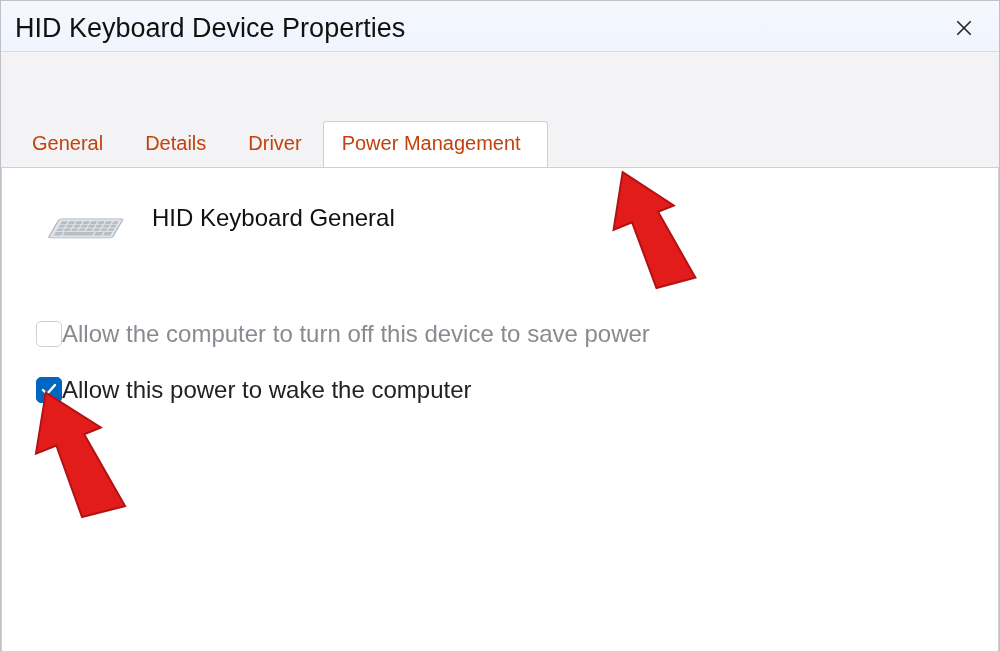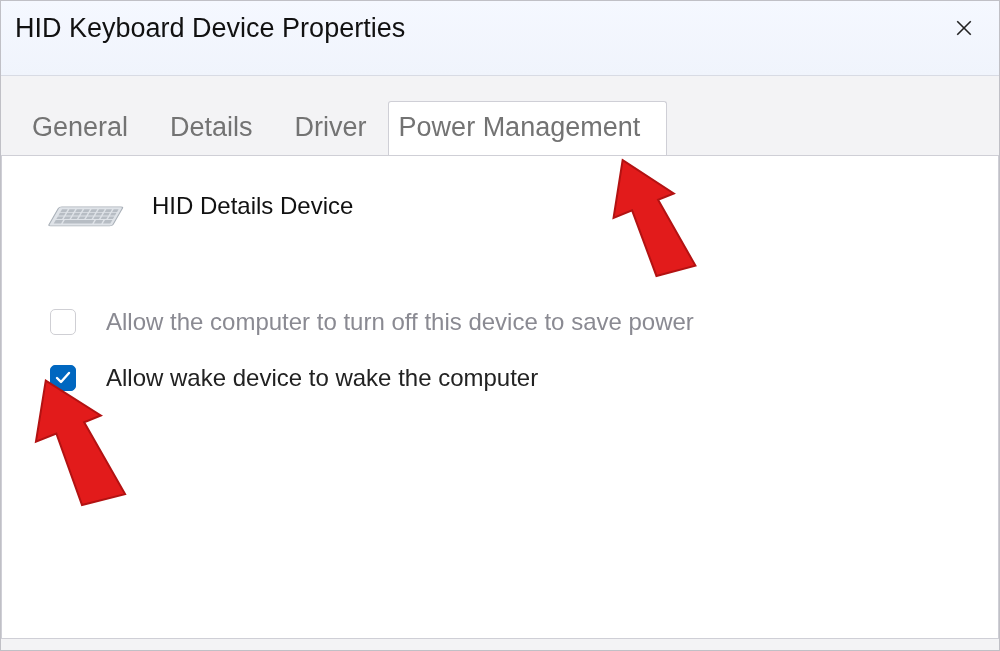--- a/index.html
+++ b/index.html
@@ -18,21 +18,21 @@
       width: 100%;
       height: 100%;
       border: 1px solid #c0c0c6;
       display: flex;
       flex-direction: column;
     }
     .titlebar {
       display: flex;
       align-items: center;
       justify-content: space-between;
-      padding: 10px 18px 30px 14px;
+      padding: 10px 18px 6px 14px;
       background: linear-gradient(#f5f8ff, #f0f4fc);
       border-bottom: 1px solid #d8dbe4;
     }
     .titlebar-title {
       font-size: 27px;
       color: #111;
       font-weight: 400;
     }
     .close-btn {
       width: 34px;
@@ -52,35 +52,36 @@
       position: relative;
     }
     .tabs {
       display: flex;
       align-items: flex-end;
       padding-top: 24px;
       padding-left: 10px;
     }
     .tab {
       padding: 10px 20px 12px 20px;
-      font-size: 27px;
-      color: #737373;
+      font-size: 20px;
+      color: #c2410c;
       cursor: pointer;
       border: 1px solid transparent;
       position: relative;
       bottom: -1px;
       background: transparent;
     }
     .tab.active {
       background: #fff;
       border: 1px solid #cfcfd6;
       border-bottom: 1px solid #fff;
       border-radius: 3px 3px 0 0;
-      padding-left: 10px;
+      padding-left: 18px;
       padding-right: 26px;
+      margin-top: 44px;
     }
     .tab-body {
       background: #fff;
       border: 1px solid #cfcfd6;
       margin: 0 0px;
       height: calc(100% - 90px);
       padding: 34px 34px;
       position: relative;
       border-top: 1px solid #cfcfd6;
     }
@@ -103,23 +104,23 @@
     }
     .device-name {
       font-size: 24px;
       color: #111;
       position: relative;
       top: -8px;
     }
     .checkbox-row {
       display: flex;
       align-items: center;
-      gap: 30px;
+      gap: 0;
       margin-bottom: 28px;
-      margin-left: 14px;
+      margin-left: 0;
     }
     .checkbox {
       width: 26px;
       height: 26px;
       border: 1.8px solid #b7b7bd;
       border-radius: 5px;
       background: #fff;
       cursor: pointer;
       display: flex;
       align-items: center;
@@ -217,37 +218,37 @@
                   <rect x="59" y="21" width="7" height="6"></rect>
                   <rect x="68" y="21" width="6" height="6"></rect>
                 <rect x="5" y="29" width="9" height="8"></rect>
                   <rect x="16" y="29" width="36" height="8"></rect>
                   <rect x="54" y="29" width="9" height="8"></rect>
                   <rect x="65" y="29" width="9" height="8"></rect>
               </g>
             </g>
           </svg>
         </div>
-        <div class="device-name">HID Details Device</div>
+        <div class="device-name">HID Keyboard General</div>
       </div>
 
       <div class="checkbox-row">
         <div class="checkbox disabled">
           
         </div>
         <div class="checkbox-label disabled">Allow the computer to turn off this device to save power</div>
       </div>
 
       <div class="checkbox-row">
         <div class="checkbox checked">
           <svg viewBox="0 0 16 14">
               <polyline points="2,7 6,11 14,2" fill="none" stroke="#fff" stroke-width="2.4" stroke-linecap="round" stroke-linejoin="round"></polyline>
             </svg>
         </div>
-        <div class="checkbox-label">Allow wake device to wake the computer</div>
+        <div class="checkbox-label">Allow this power to wake the computer</div>
       </div>
 
       <svg class="annotation-arrow" style="left:588px; top:-10px;" width="140" height="160" viewBox="0 0 140 160">
         <g transform="rotate(-22 70 80)">
           <path d="M60 5 L95 55 L78 55 L88 130 L48 125 L50 55 L30 55 Z" fill="#e21b1b" stroke="#b31212" stroke-width="2"></path>
         </g>
       </svg>
 
       <svg class="annotation-arrow" style="left:8px; top:210px;" width="150" height="170" viewBox="0 0 150 170">
         <g transform="rotate(-22 75 85)">

